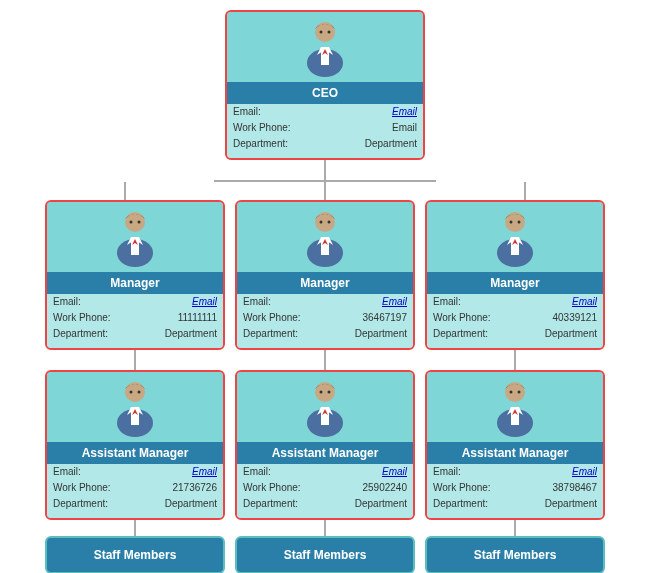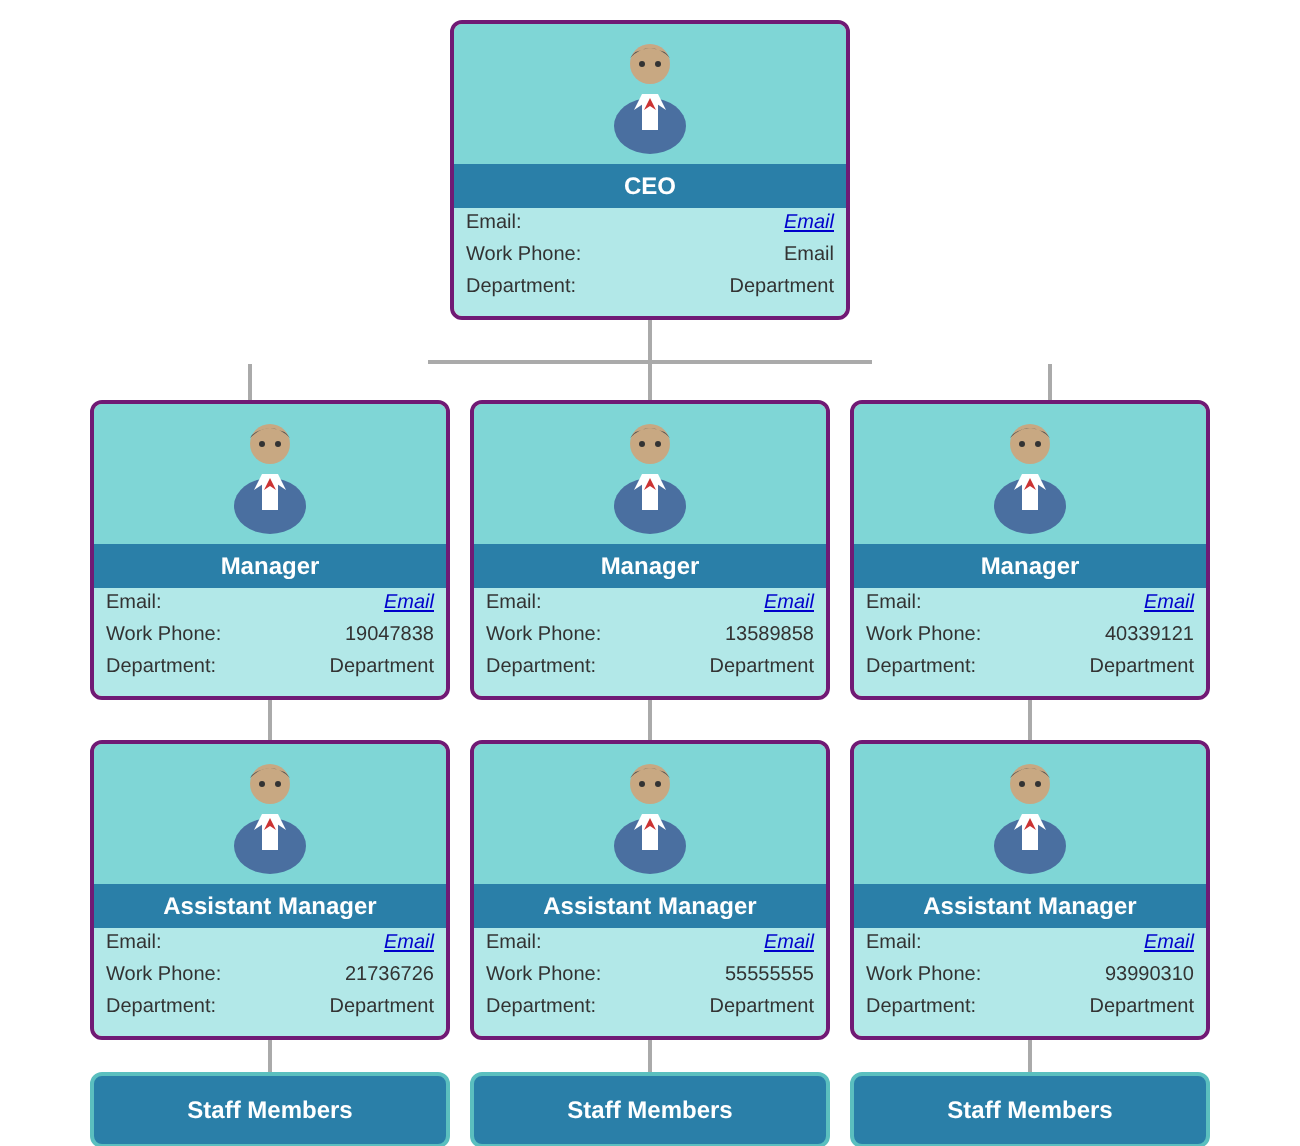--- a/index.html
+++ b/index.html
@@ -17,21 +17,21 @@
 
     .org-chart {
       display: flex;
       flex-direction: column;
       align-items: center;
       width: 100%;
     }
 
     
     .card {
-      border: 2px solid #701a75;
+      border: 2px solid #ef4444;
       border-radius: 6px;
       overflow: hidden;
       background: #fca5a5;
       width: 180px;
     }
 
     .card-avatar {
       background: #7fd6d6;
       display: flex;
       justify-content: center;
@@ -217,21 +217,21 @@
         <div class="card-title">
           <span>Manager</span>
         </div>
         <div class="card-info">
           <div class="info-row">
             <span class="info-label">Email:</span>
             <span class="info-value">Email</span>
           </div>
           <div class="info-row">
             <span class="info-label">Work Phone:</span>
-            <span class="info-label">19047838</span>
+            <span class="info-label">11111111</span>
           </div>
           <div class="info-row">
             <span class="info-label">Department:</span>
             <span class="info-label">Department</span>
           </div>
         </div>
       </div>
       <div class="v-line" style="height:20px;"></div>
 
       <div class="card">
@@ -294,21 +294,21 @@
         <div class="card-title">
           <span>Manager</span>
         </div>
         <div class="card-info">
           <div class="info-row">
             <span class="info-label">Email:</span>
             <span class="info-value">Email</span>
           </div>
           <div class="info-row">
             <span class="info-label">Work Phone:</span>
-            <span class="info-label">13589858</span>
+            <span class="info-label">36467197</span>
           </div>
           <div class="info-row">
             <span class="info-label">Department:</span>
             <span class="info-label">Department</span>
           </div>
         </div>
       </div>
       <div class="v-line" style="height:20px;"></div>
 
       <div class="card">
@@ -330,21 +330,21 @@
         <div class="card-title">
           <span>Assistant Manager</span>
         </div>
         <div class="card-info">
           <div class="info-row">
             <span class="info-label">Email:</span>
             <span class="info-value">Email</span>
           </div>
           <div class="info-row">
             <span class="info-label">Work Phone:</span>
-            <span class="info-label">55555555</span>
+            <span class="info-label">25902240</span>
           </div>
           <div class="info-row">
             <span class="info-label">Department:</span>
             <span class="info-label">Department</span>
           </div>
         </div>
       </div>
       <div class="v-line" style="height:16px;"></div>
       <div class="card-staff">
         <span>Staff Members</span>
@@ -407,21 +407,21 @@
         <div class="card-title">
           <span>Assistant Manager</span>
         </div>
         <div class="card-info">
           <div class="info-row">
             <span class="info-label">Email:</span>
             <span class="info-value">Email</span>
           </div>
           <div class="info-row">
             <span class="info-label">Work Phone:</span>
-            <span class="info-label">93990310</span>
+            <span class="info-label">38798467</span>
           </div>
           <div class="info-row">
             <span class="info-label">Department:</span>
             <span class="info-label">Department</span>
           </div>
         </div>
       </div>
       <div class="v-line" style="height:16px;"></div>
       <div class="card-staff">
         <span>Staff Members</span>

